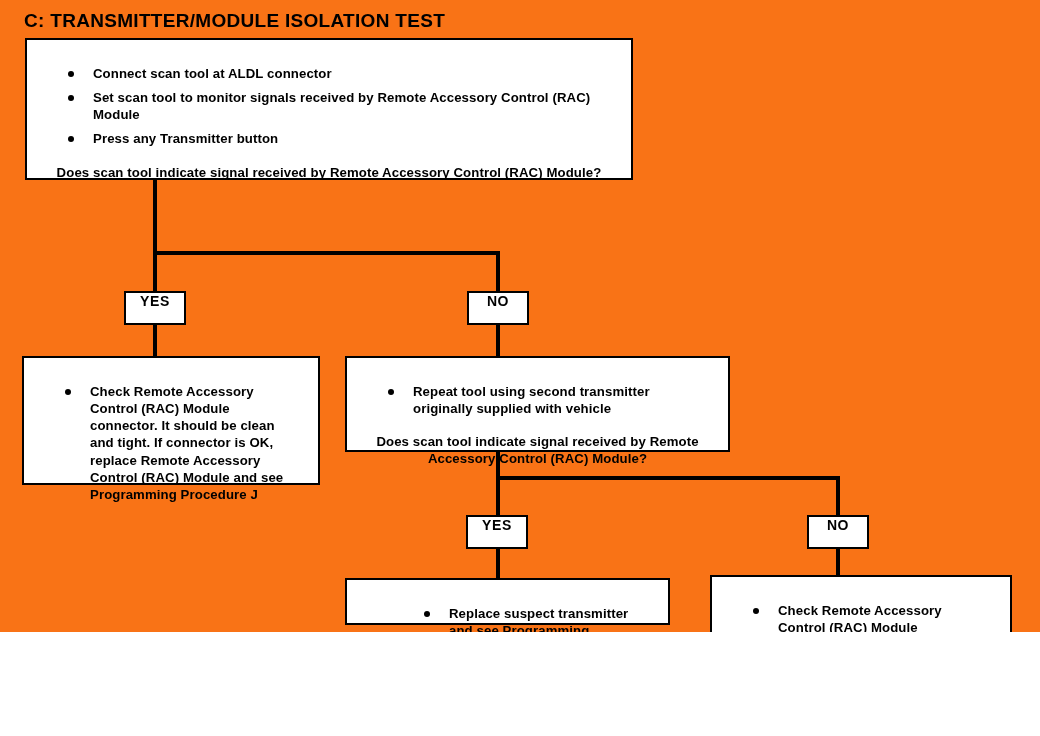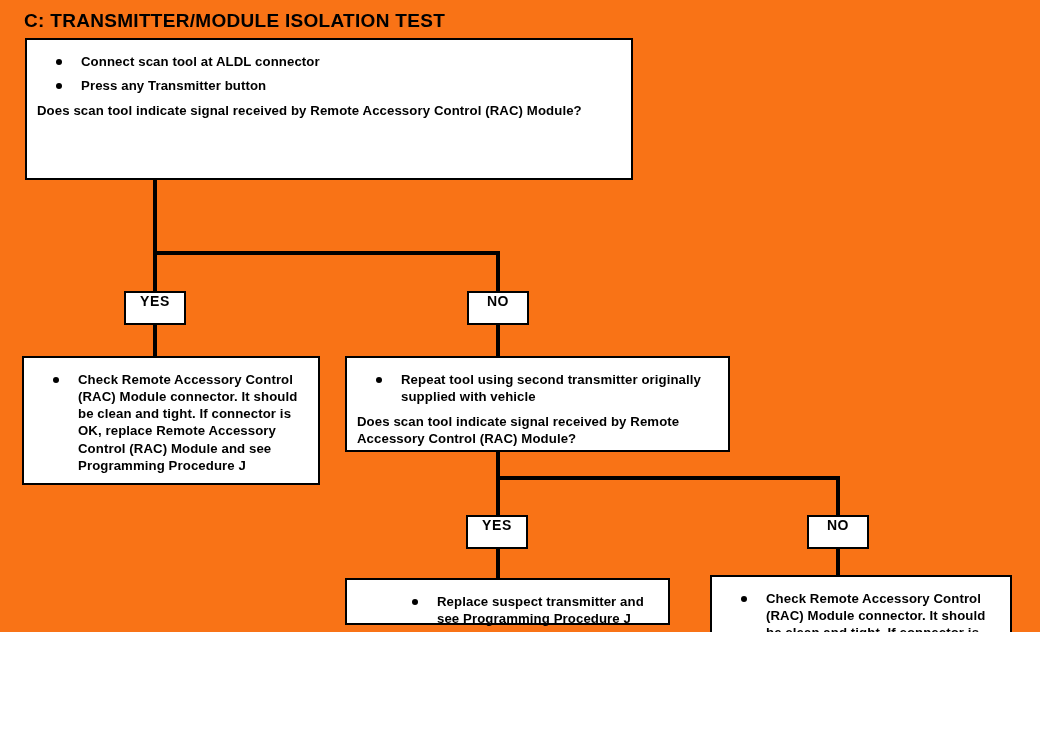--- a/index.html
+++ b/index.html
@@ -52,41 +52,42 @@
   .content {
     position: relative;
     padding: 9px 10px 6px 10px;
     font-size: 13.2px;
     font-weight: bold;
     line-height: 1.30;
     letter-spacing: 0.1px;
   }
   ul.bullets {
     list-style: none;
-    margin: 4px;
+    margin: 16px;
     padding: 0;
   }
   ul.bullets li {
     position: relative;
     padding-left: 40px;
     margin-bottom: 7px;
   }
   ul.bullets li:last-child { margin-bottom: 0; }
   ul.bullets li::before {
     content: "";
     position: absolute;
     left: 15px;
     top: 6px;
     width: 6px;
     height: 6px;
     border-radius: 50%;
     background: #000000;
   }
   .question {
     margin-top: 8px;
+    text-align: center;
   }
   .tight ul.bullets li { margin-bottom: 0; }
   
   .vline {
     position: absolute;
     width: 4px;
     background: #000000;
     z-index: 1;
   }
   .hline {
@@ -100,20 +101,21 @@
 <body>
 
 <div id="sheet">
 
   <div class="title">C: TRANSMITTER/MODULE ISOLATION TEST</div>
 
   <div class="box" style="left:25px; top:38px; width:608px; height:142px;">
     <div class="content">
       <ul class="bullets">
         <li>Connect scan tool at ALDL connector</li>
+        <li>Set scan tool to monitor signals received by Remote Accessory Control (RAC) Module</li>
         <li>Press any Transmitter button</li>
       </ul>
       <div class="question">Does scan tool indicate signal received by Remote Accessory Control (RAC) Module?</div>
     </div>
   </div>
 
   <div class="vline" style="left:153px; top:180px; height:75px;"></div>
   <div class="hline" style="left:153px; top:251px; width:347px;"></div>
   <div class="vline" style="left:153px; top:251px; height:42px;"></div>
   <div class="vline" style="left:496px; top:251px; height:42px;"></div>

